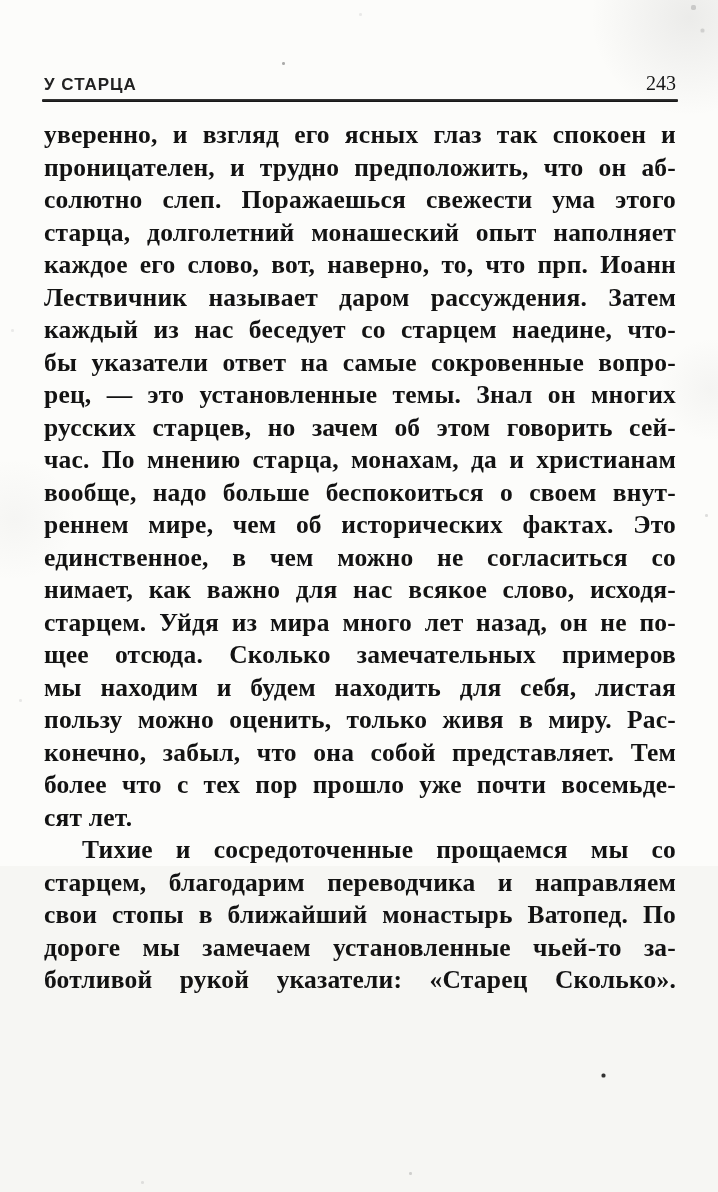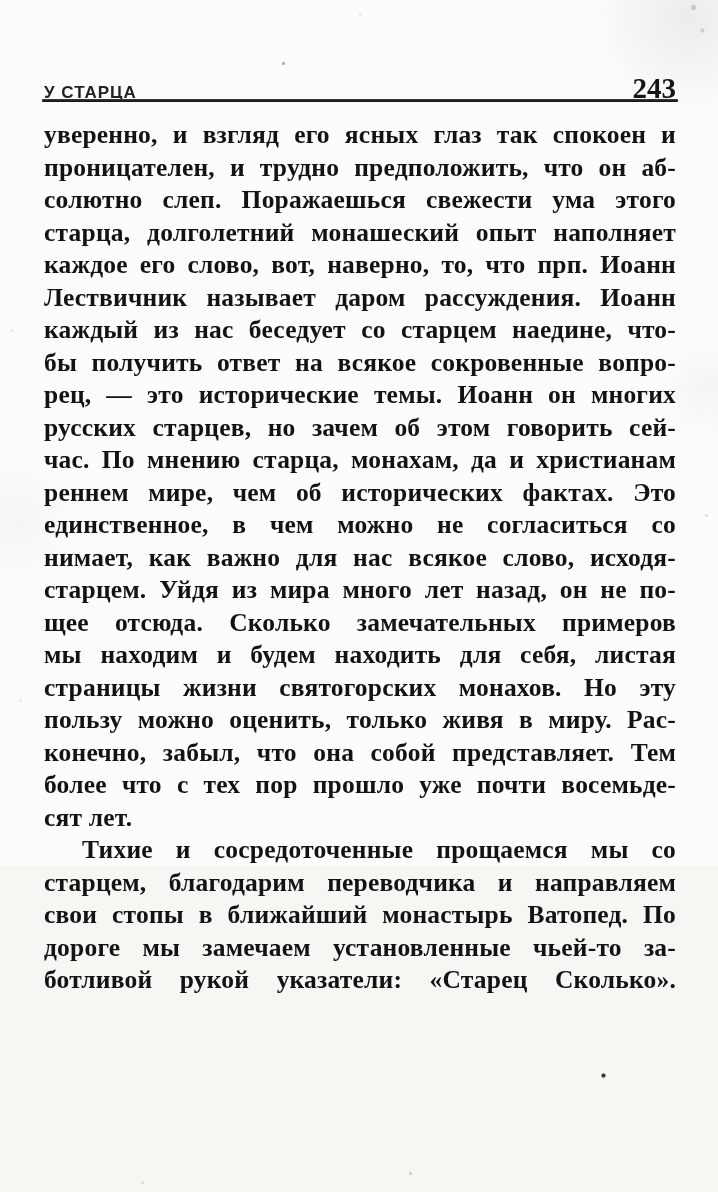--- a/index.html
+++ b/index.html
@@ -27,22 +27,22 @@
   }
   .running-title {
     font-family: "Liberation Sans", "DejaVu Sans", sans-serif;
     font-weight: 700;
     font-size: 17px;
     letter-spacing: 1px;
     color: #222;
   }
   .page-number {
     font-family: "Liberation Serif", "DejaVu Serif", serif;
-    font-weight: 700;
-    font-size: 29px;
+    font-weight: 400;
+    font-size: 20px;
     color: #151515;
   }
   .header-rule {
     position: absolute;
     left: 42px; right: 40px; top: 99px;
     height: 3px;
     background: linear-gradient(#3a3a3a, #101010);
     border-radius: 1px;
   }
   .body-text {
@@ -96,33 +96,33 @@
 
   <div class="header-rule"></div>
 
   <div class="body-text">
       <div>
         <div class="line">уверенно, и взгляд его ясных глаз так спокоен и</div>
         <div class="line">проницателен, и трудно предположить, что он аб-</div>
         <div class="line">солютно слеп. Поражаешься свежести ума этого</div>
         <div class="line">старца, долголетний монашеский опыт наполняет</div>
         <div class="line">каждое его слово, вот, наверно, то, что прп. Иоанн</div>
-        <div class="line">Лествичник называет даром рассуждения. Иоанн</div>
+        <div class="line">Лествичник называет даром рассуждения. Затем</div>
         <div class="line">каждый из нас беседует со старцем наедине, что-</div>
-        <div class="line">бы получить ответ на всякое сокровенные вопро-</div>
-        <div class="line">рец, — это исторические темы. Иоанн он многих</div>
+        <div class="line">бы указатели ответ на самые сокровенные вопро-</div>
+        <div class="line">рец, — это установленные темы. Знал он многих</div>
         <div class="line">русских старцев, но зачем об этом говорить сей-</div>
         <div class="line">час. По мнению старца, монахам, да и христианам</div>
+        <div class="line">вообще, надо больше беспокоиться о своем внут-</div>
         <div class="line">реннем мире, чем об исторических фактах. Это</div>
         <div class="line">единственное, в чем можно не согласиться со</div>
         <div class="line">нимает, как важно для нас всякое слово, исходя-</div>
         <div class="line">старцем. Уйдя из мира много лет назад, он не по-</div>
         <div class="line">щее отсюда. Сколько замечательных примеров</div>
         <div class="line">мы находим и будем находить для себя, листая</div>
-        <div class="line">страницы жизни святогорских монахов. Но эту</div>
         <div class="line">пользу можно оценить, только живя в миру. Рас-</div>
         <div class="line">конечно, забыл, что она собой представляет. Тем</div>
         <div class="line">более что с тех пор прошло уже почти восемьде-</div>
         <div class="line line-end">сят лет.</div>
       </div>
       <div>
         <div class="line line-indent">Тихие и сосредоточенные прощаемся мы со</div>
         <div class="line">старцем, благодарим переводчика и направляем</div>
         <div class="line">свои стопы в ближайший монастырь Ватопед. По</div>
         <div class="line">дороге мы замечаем установленные чьей-то за-</div>

